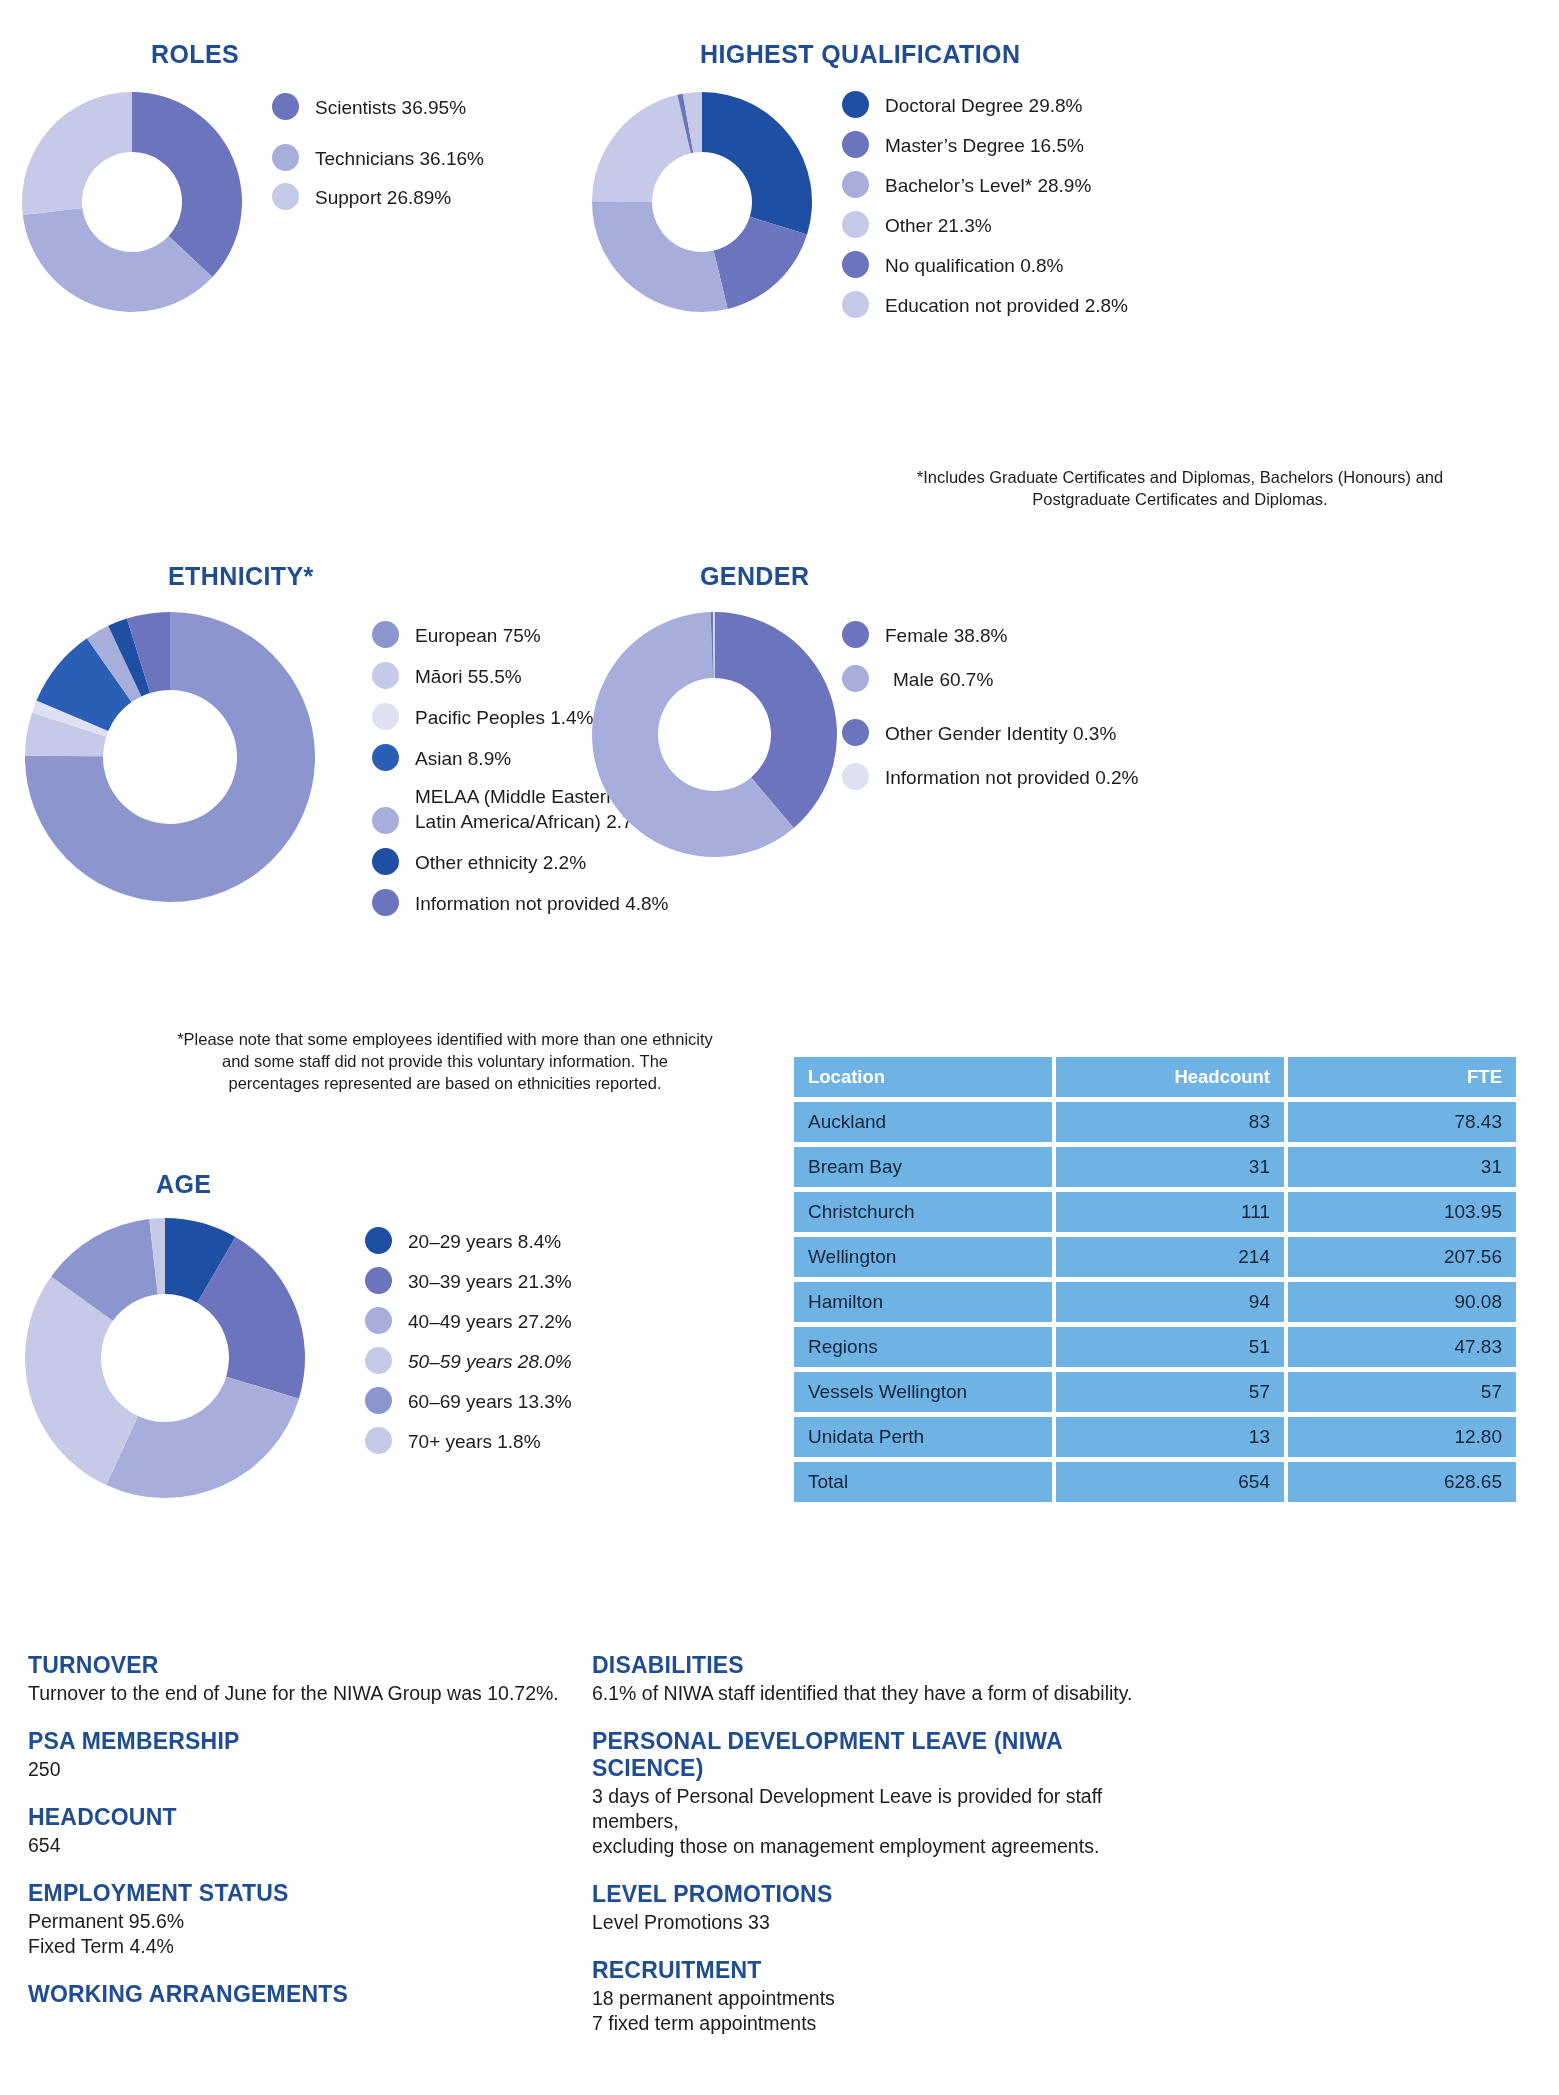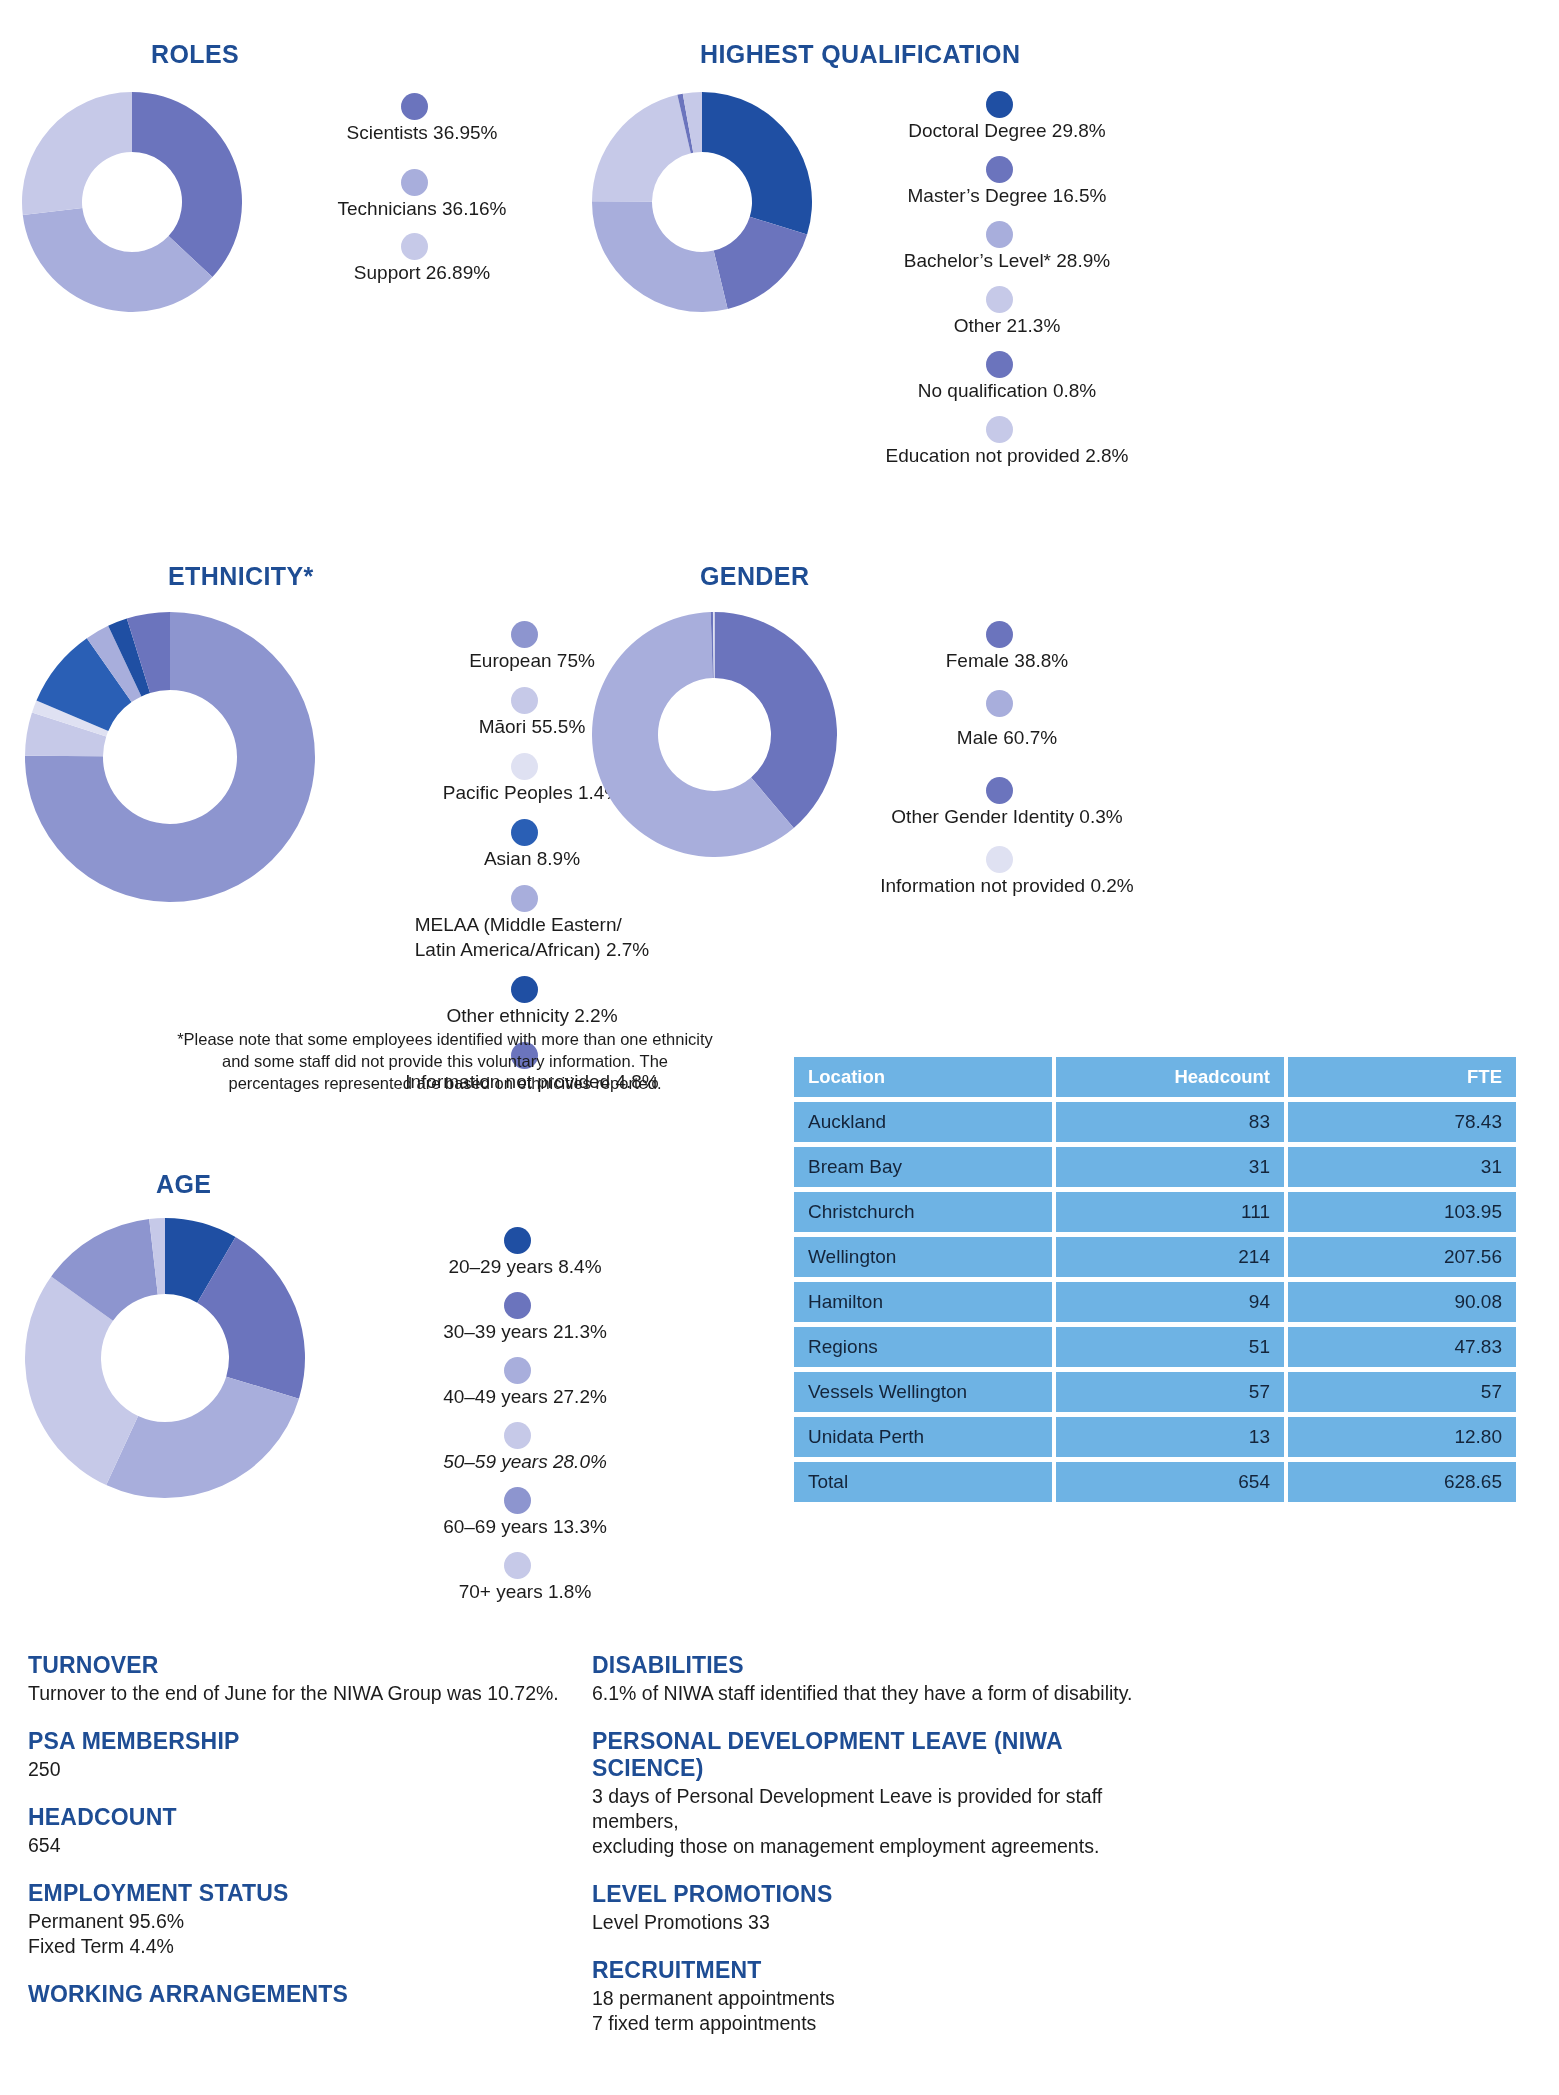--- a/index.html
+++ b/index.html
@@ -30,23 +30,22 @@
   .panel { position: absolute; }
 
   
   .donut-wrap { position: absolute; }
   .donut { display: block; }
 
   
   .legend { position: absolute; }
   .legend-row {
     display: flex;
-    align-items: center;
+    align-items: flex-end;
     margin-bottom: 14px;
-    flex-direction: column;
   }
   .legend-swatch {
     width: 27px;
     height: 27px;
     border-radius: 50%;
     flex: 0 0 auto;
     margin-right: 16px;
     margin-top: 1px;
   }
   .legend-label {
@@ -176,20 +175,22 @@
     </div>
     <div class="legend-row" style="margin-bottom:12px;">
       <span class="legend-swatch" style="background:#6b74bd;"></span>
       <span class="legend-label">No qualification  0.8%</span>
     </div>
     <div class="legend-row">
       <span class="legend-swatch" style="background:#c6c9e8;"></span>
       <span class="legend-label">Education not provided  2.8%</span>
     </div>
   </div>
+  <div class="footnote center" style="left:900px; top:466px; width:560px;">*Includes Graduate Certificates and Diplomas, Bachelors
+(Honours) and Postgraduate Certificates and Diplomas.</div>
 
   <div class="panel" style="left:168px; top:562px;">
     <div class="section-title">ETHNICITY*</div>
   </div>
   <div class="donut-wrap" style="left:25px; top:612px;">
     <svg class="donut" width="290" height="290" viewBox="0 0 290 290">
       <g id="donut-ethnicity">
           <path d="M 145 0 A 145 145 0 1 1 0.006465705972090063 143.6306888861356 L 78.00298760206987 144.3672838301454 A 67 67 0 1 0 145 78 Z" fill="#8d95cf"></path>
           <path d="M 0.006465705972090063 143.6306888861356 A 145 145 0 0 1 6.984403421134999 100.53996062777287 L 81.22727606355893 124.45639560041919 A 67 67 0 0 0 78.00298760206987 144.3672838301454 Z" fill="#c6c9e8"></path>
           <path d="M 6.984403421134999 100.53996062777287 A 145 145 0 0 1 11.433839972831265 88.56347906189868 L 83.28322260813582 118.92243515273938 A 67 67 0 0 0 81.22727606355893 124.45639560041919 Z" fill="#dfe1f2"></path>

